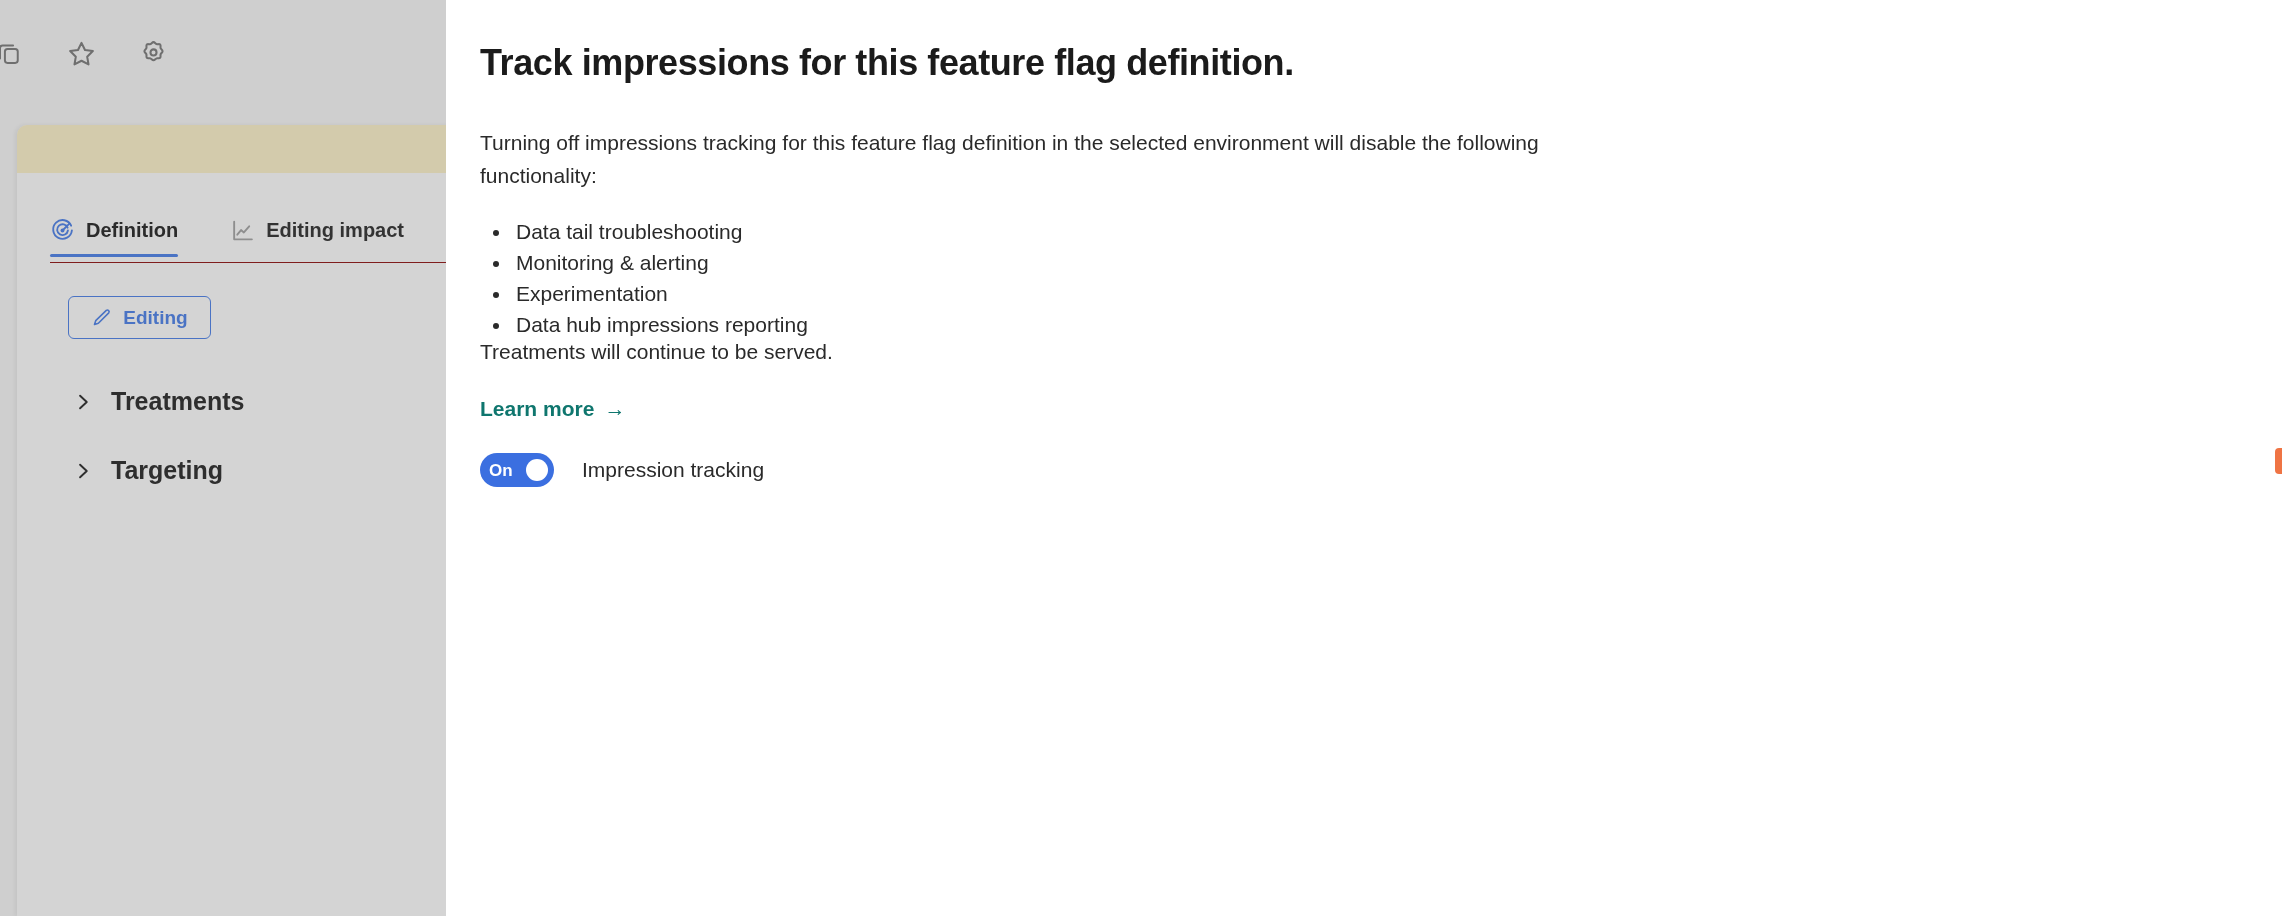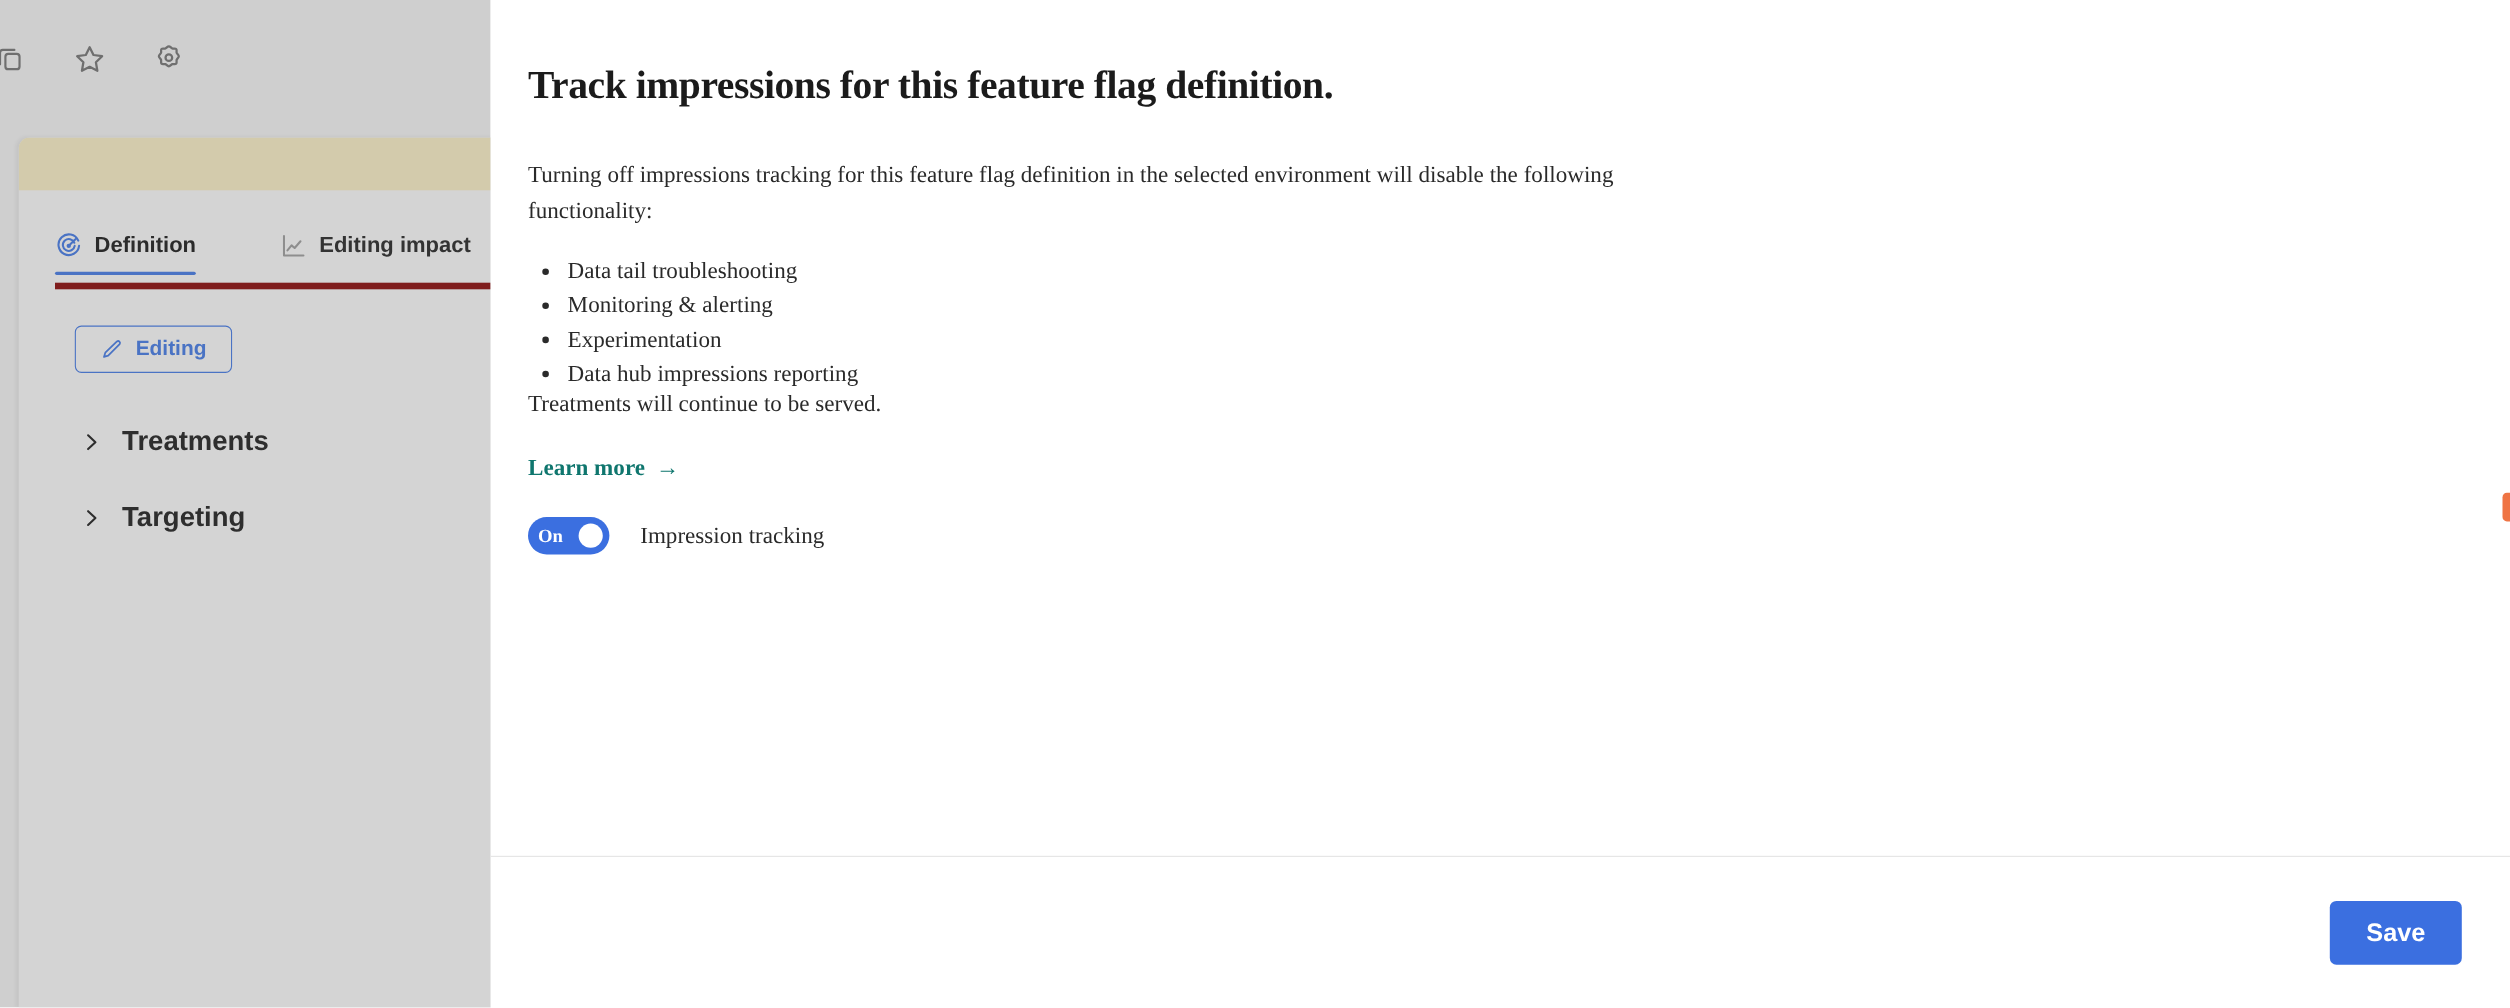--- a/index.html
+++ b/index.html
@@ -71,24 +71,24 @@
     font-size: 36px;
     font-weight: 400;
     color: #3a3a3a;
     letter-spacing: -0.3px;
   }
 
   .env-tabs {
     margin-top: 38px;
     margin-left: 33px;
     display: flex;
-    align-items: flex-start;
-    gap: 76px;
+    align-items: center;
+    gap: 52px;
     height: 52px;
-    border-bottom: 6px solid #7f1d1d;
+    border-bottom: 1px solid #7f1d1d;
     width: 494px;
   }
   .env-tab {
     display: flex;
     align-items: center;
     gap: 11px;
     padding-bottom: 13px;
     font-size: 20px;
     font-weight: 700;
     color: #333333;
@@ -145,22 +145,21 @@
     top: 0;
     width: 1836px;
     height: 916px;
     background: #ffffff;
     display: flex;
     flex-direction: column;
   }
 
   .modal-body {
     flex: 1;
-    padding: 55px 0 0 34px;
-    font-family: Liberation Serif, serif;
+    padding: 40px 0 0 34px;
   }
 
   .modal-title {
     font-size: 36px;
     font-weight: 700;
     color: #1b1b1b;
     letter-spacing: -0.4px;
     line-height: 1.25;
   }
 
@@ -374,20 +373,17 @@
 
       <div class="toggle-row">
         <div class="toggle">
           <span class="toggle-label">On</span>
           <span class="toggle-knob"></span>
         </div>
         <span class="toggle-text">Impression tracking</span>
       </div>
     </div>
 
-    <div class="modal-footer">
-      <button class="save-btn">Save</button>
-    </div>
 
     <div class="edge-tab"></div>
   </div>
 
 </div>
 
 </body></html>

